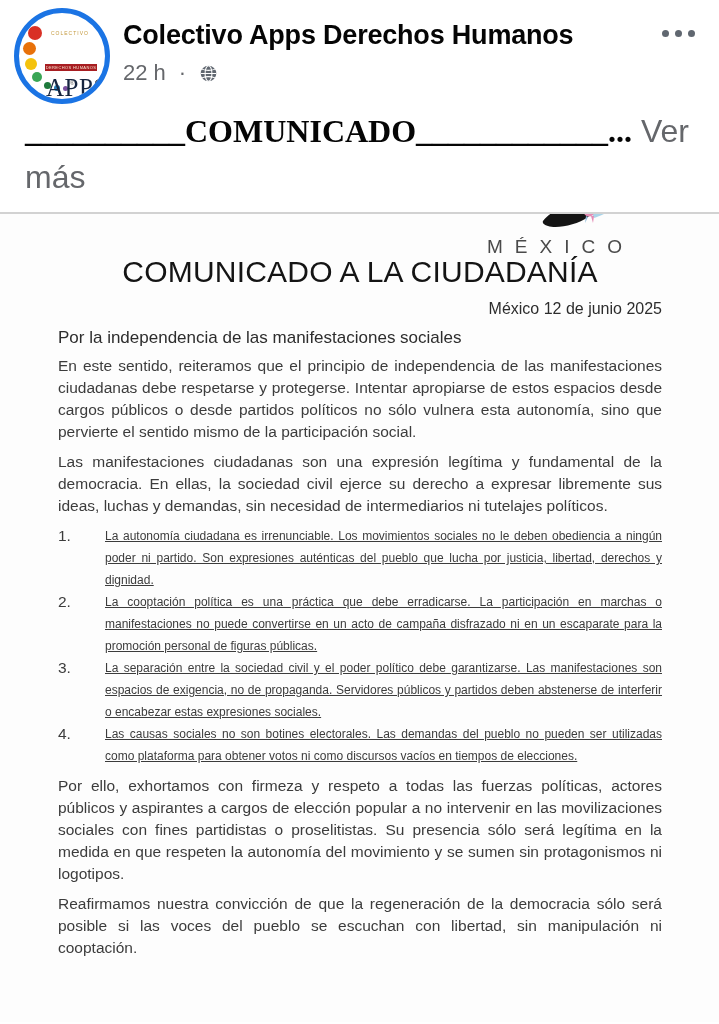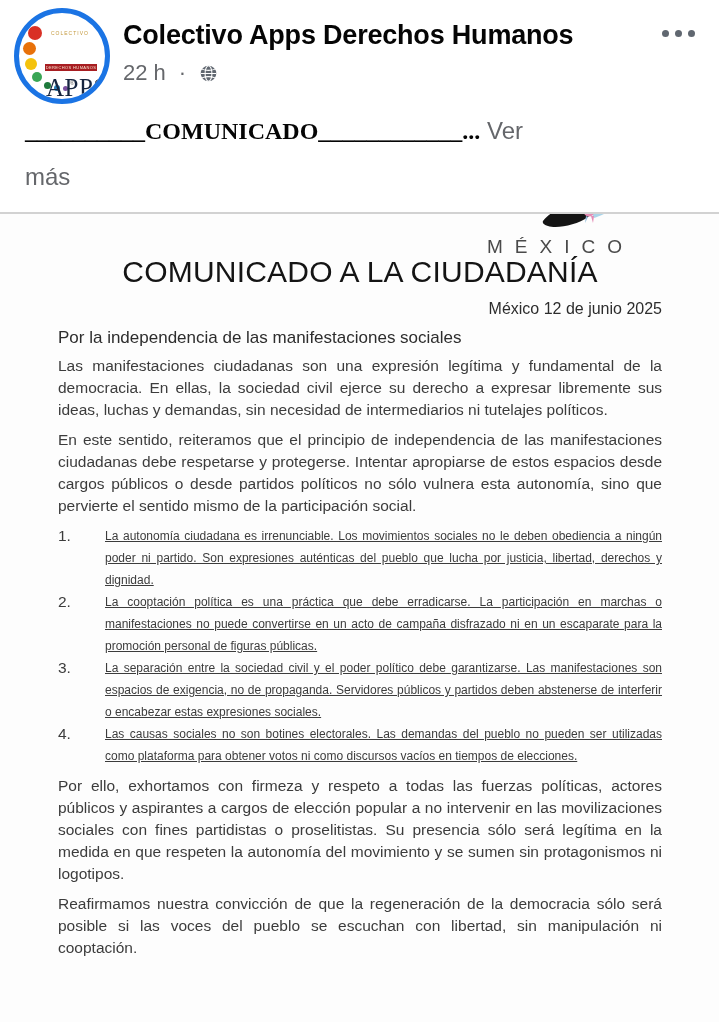--- a/index.html
+++ b/index.html
@@ -63,21 +63,21 @@
   .globe-icon { display: inline-flex; }
   .more-btn {
     position: absolute; right: 20px; top: 26px;
     display: flex; gap: 6px; padding: 4px; cursor: pointer;
   }
   .more-btn .mdot { width: 7px; height: 7px; border-radius: 50%; background: #606770; }
 
   
   .post-text {
     padding: 4px 10px 0 25px;
-    font-size: 24px;
+    font-size: 32px;
     line-height: 46px;
     letter-spacing: 0;
   }
   .pt-black {
     font-family: "Liberation Serif", serif;
     font-weight: bold;
     color: var(--text-black, #050505);
   }
   .pt-gray { color: var(--meta-gray, #65676b); }
   .see-more { cursor: pointer; }
@@ -213,22 +213,22 @@
       </span>
       <span class="mexico-text">MÉXICO</span>
     </div>
 
     <h1 class="doc-title">COMUNICADO A LA CIUDADANÍA</h1>
 
     <div class="doc-date">México 12 de junio 2025</div>
 
     <div class="doc-heading">Por la independencia de las manifestaciones sociales</div>
 
+    <p class="doc-par">En este sentido, reiteramos que el principio de independencia de las manifestaciones ciudadanas debe respetarse y protegerse. Intentar apropiarse de estos espacios desde cargos públicos o desde partidos políticos no sólo vulnera esta autonomía, sino que pervierte el sentido mismo de la participación social.</p>
     <p class="doc-par">Las manifestaciones ciudadanas son una expresión legítima y fundamental de la democracia. En ellas, la sociedad civil ejerce su derecho a expresar libremente sus ideas, luchas y demandas, sin necesidad de intermediarios ni tutelajes políticos.</p>
-    <p class="doc-par">En este sentido, reiteramos que el principio de independencia de las manifestaciones ciudadanas debe respetarse y protegerse. Intentar apropiarse de estos espacios desde cargos públicos o desde partidos políticos no sólo vulnera esta autonomía, sino que pervierte el sentido mismo de la participación social.</p>
 
     <div class="doc-list">
       <div class="doc-list-item">
         <span class="li-num">1.</span>
         <span class="li-text">La autonomía ciudadana es irrenunciable. Los movimientos sociales no le deben obediencia a ningún poder ni partido. Son expresiones auténticas del pueblo que lucha por justicia, libertad, derechos y dignidad.</span>
       </div>
       <div class="doc-list-item">
         <span class="li-num">2.</span>
         <span class="li-text">La cooptación política es una práctica que debe erradicarse. La participación en marchas o manifestaciones no puede convertirse en un acto de campaña disfrazado ni en un escaparate para la promoción personal de figuras públicas.</span>
       </div>

